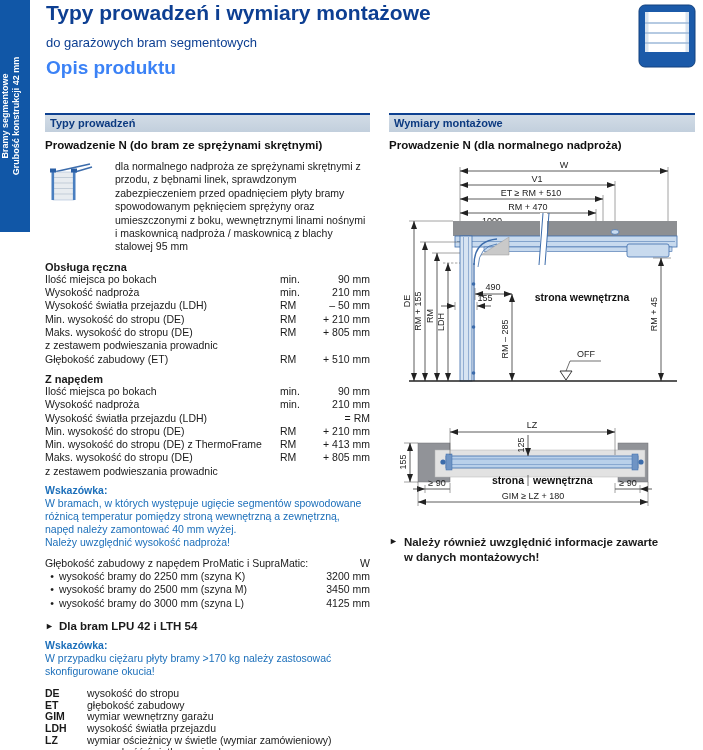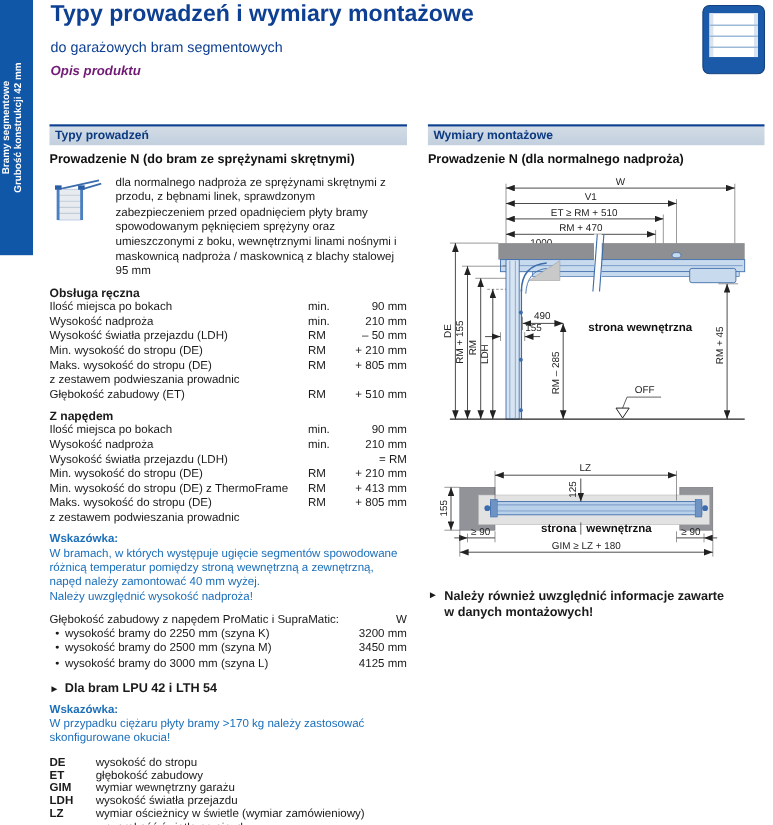--- a/index.html
+++ b/index.html
@@ -4,29 +4,29 @@
 <style>
   html,body{margin:0;padding:0;}
   body{width:703px;height:750px;position:relative;background:#ffffff;
        font-family:"Liberation Sans",sans-serif;color:#1a1a1a;overflow:hidden;}
   .sidebar{position:absolute;left:0;top:0;width:30px;height:232px;background:#1157a7;}
   .sidebar-text{position:absolute;left:-101px;top:101px;width:232px;height:30px;
        transform:rotate(-90deg);color:#fff;font-weight:700;font-size:9px;line-height:11px;
        text-align:center;}
   .title{position:absolute;left:46px;top:1px;font-size:21px;font-weight:700;color:#0d3f92;}
   .subtitle{position:absolute;left:46px;top:35px;font-size:13px;font-weight:400;color:#0d3f92;}
-  .opis{position:absolute;left:46px;top:57px;font-size:12px;font-weight:700;color:#701a75;font-style:italic;}
+  .opis{position:absolute;left:46px;top:57px;font-size:19px;font-weight:700;color:#3b82f6;}
   .hicon{position:absolute;left:638px;top:4px;}
   .col{position:absolute;top:113px;}
   .col-left{left:45px;width:325px;}
   .col-right{left:389px;width:306px;}
   .secbar{border-top:2px solid #0e4191;background:linear-gradient(#d2dce6,#c2cfdd);
        color:#0c3a80;font-weight:700;font-size:11px;padding:2px 5px 3px;}
   .h3{margin-top:7px;font-weight:700;font-size:11.5px;color:#111;}
-  .intro{margin-top:9px;display:flex;gap:10px;}
+  .intro{margin-top:9px;display:flex;gap:20px;}
   .intro p{margin:0;font-size:10.5px;line-height:13.4px;}
   .block-title{margin-top:7px;font-weight:700;font-size:11px;}
   .trow{display:flex;font-size:10.5px;line-height:13.3px;}
   .trow .lbl{flex:1;}
   .trow .qual{width:36px;}
   .trow .val{width:54px;text-align:right;}
   .note{margin-top:6px;}
   .note-title{font-weight:700;font-size:10.5px;color:#1c6fba;line-height:13px;}
   .note-line{color:#1c6fba;font-size:10.5px;line-height:12.9px;}
   .depth{margin-top:8px;}

